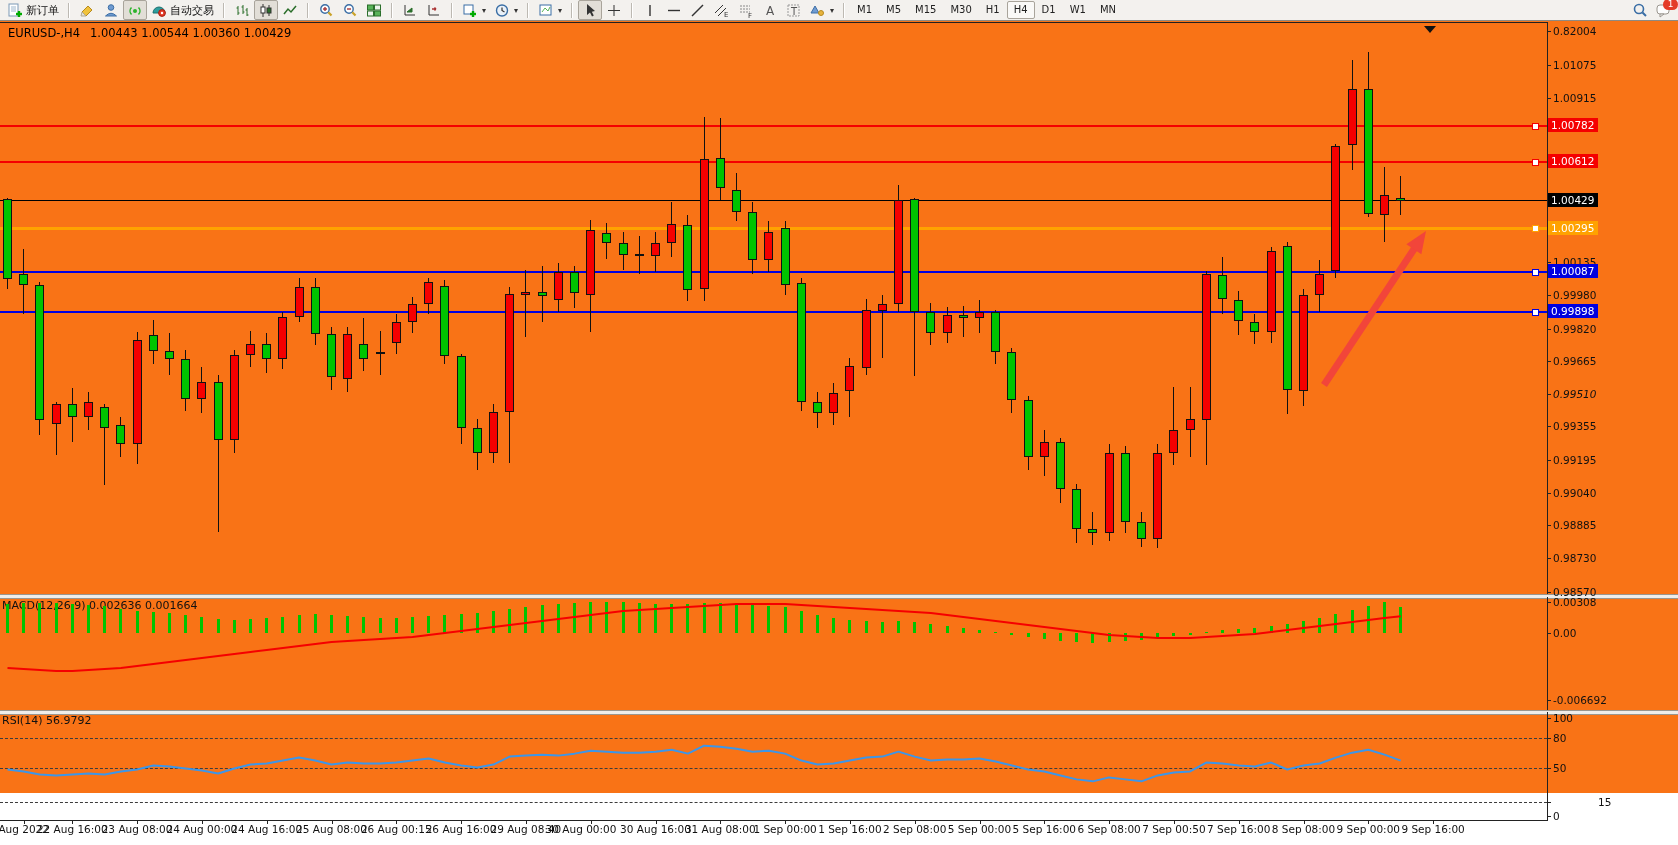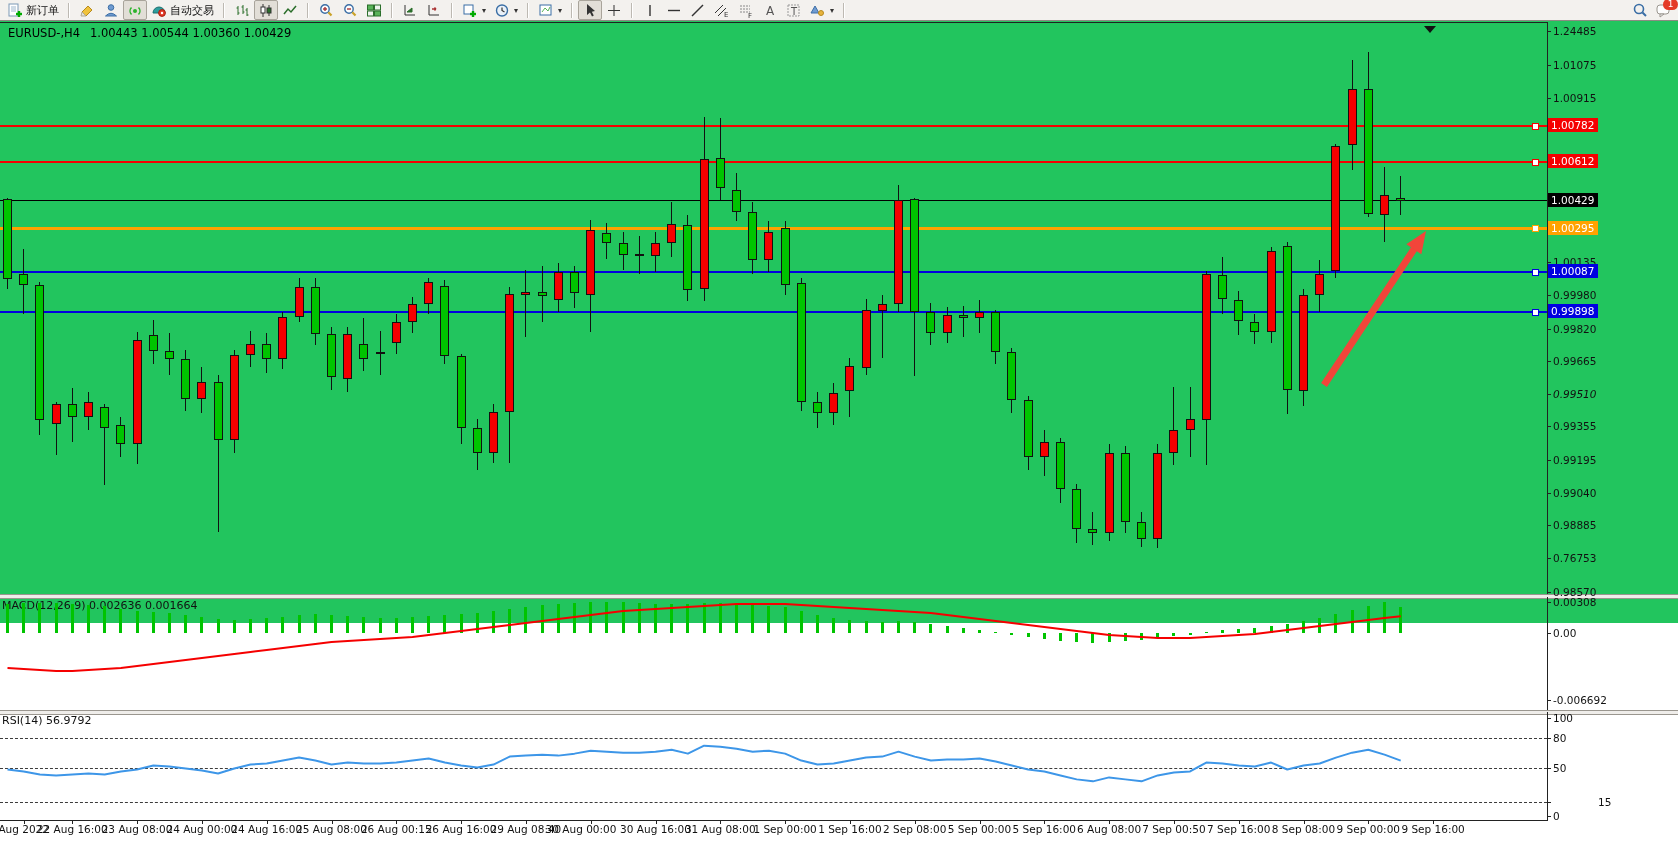--- a/index.html
+++ b/index.html
@@ -10,21 +10,21 @@
   .tb-div{width:1px;height:15px;background:#bdb9b2;margin:0 2px;border-right:1px solid #fff;}
   .tb-btn{display:flex;align-items:center;gap:3px;padding:1px 3px;border:1px solid transparent;border-radius:2px;cursor:default;height:16px;}
   .tb-btn.active{background:#e2ded7;border:1px solid #a9a49b;}
   .tb-btn .lbl{font-size:11px;color:#111;white-space:nowrap;}
   .tb-btn .caret{font-size:8px;color:#333;margin-left:1px;}
   .tf-btn{font-size:10px;color:#222;padding:2px 6px;border:1px solid transparent;height:12px;line-height:12px;}
   .tf-btn.active{background:#faf9f7;border:1px solid #a9a49b;}
   #tb-right{position:absolute;right:6px;top:0;height:21px;display:flex;align-items:center;gap:8px;}
   #alert-badge{position:absolute;right:-6px;top:-4px;background:#e43b28;color:#fff;font-size:9px;min-width:11px;height:11px;border-radius:6px;text-align:center;line-height:11px;padding:0 2px;}
   
-  #chart{position:absolute;left:0;top:21px;width:1678px;height:602px;background:#22c55e;}
+  #chart{position:absolute;left:0;top:21px;width:1678px;height:772px;background:#f97316;}
   #plot-border-top{position:absolute;left:0;top:1px;width:1548px;height:0;border-top:1px solid #222;}
   .vaxis{position:absolute;left:1547px;width:0;border-left:1px solid #222;}
   .sep{position:absolute;left:0;width:1678px;height:3px;border-top:1px solid #9a968f;border-bottom:1px solid #9a968f;background:#efedea;}
   .tick-label{position:absolute;left:1553px;font-size:10.5px;color:#111;transform:translateY(-6px);white-space:nowrap;}
   .tick-mark{position:absolute;left:1547px;width:4px;height:0;border-top:1px solid #222;}
   .price-badge{position:absolute;left:1548px;font-size:10.5px;color:#fff;padding:1px 4px 1px 3px;transform:translateY(-8px);white-space:nowrap;}
   .hline{position:absolute;left:0;}
   .hline .handle{position:absolute;right:8px;top:-2px;width:5px;height:5px;background:#fff;}
   .date-label{position:absolute;top:802px;font-size:10.5px;color:#111;white-space:nowrap;transform:translateX(-50%);}
   .date-tick{position:absolute;top:799px;width:0;height:4px;border-left:1px solid #222;}
@@ -290,20 +290,31 @@
           <span class="i">
             <svg width="16" height="15">
               <path d="M5 3 L9 10 L1 10 Z" fill="#6f9bd1" stroke="#3c6ea5"></path>
               <circle cx="11" cy="10" r="2.5" fill="#e8b33c" stroke="#b68a1e"></circle>
             </svg>
           </span>
           <span class="caret">▾</span>
         </div>
       </div>
       <div class="tb-div"></div>
+      <div class="tb-group">
+        <div class="tb-btn tf-btn">M1</div>
+        <div class="tb-btn tf-btn">M5</div>
+        <div class="tb-btn tf-btn">M15</div>
+        <div class="tb-btn tf-btn">M30</div>
+        <div class="tb-btn tf-btn">H1</div>
+        <div class="tb-btn tf-btn active">H4</div>
+        <div class="tb-btn tf-btn">D1</div>
+        <div class="tb-btn tf-btn">W1</div>
+        <div class="tb-btn tf-btn">MN</div>
+      </div>
     </div>
   <div id="tb-right">
     <span class="i">
       <svg width="16" height="15">
           <circle cx="7" cy="6" r="4.5" fill="none" stroke="#3a6ea5" stroke-width="1.6"></circle>
           <line x1="10.5" y1="9.5" x2="14" y2="13" stroke="#3a6ea5" stroke-width="2"></line>
         </svg>
     </span>
     <span class="i">
       <svg width="16" height="15">
@@ -609,21 +620,21 @@
         <div class="macd-bar" style="left: 1366.8px; top: 585px; height: 27px; background: rgb(0, 196, 0);"></div>
         <div class="macd-bar" style="left: 1383px; top: 581.2px; height: 30.8px; background: rgb(0, 196, 0);"></div>
         <div class="macd-bar" style="left: 1399.2px; top: 585.64px; height: 26.36px; background: rgb(0, 196, 0);"></div>
         <svg width="1678" height="824">
           <polyline points="7.5,647 23.7,648 39.9,649 56.099999999999994,650 72.3,650 88.5,649 104.69999999999999,648 120.89999999999999,647 137.1,645 153.29999999999998,643 169.5,641 185.7,639 201.89999999999998,637 218.1,635 234.29999999999998,633 250.5,631 266.7,629 282.9,627 299.09999999999997,625 315.3,623 331.5,621 347.7,620 363.9,619 380.09999999999997,618 396.29999999999995,617 412.5,616 428.7,614 444.9,612 461.09999999999997,610 477.29999999999995,608 493.5,606 509.7,604 525.9,602 542.1,600 558.3,598 574.5,596 590.6999999999999,594 606.9,592 623.1,590 639.3,589 655.5,588 671.6999999999999,587 687.9,586 704.1,585 720.3,584 736.5,583 752.6999999999999,583 768.9,583 785.0999999999999,583 801.3,584 817.5,585 833.6999999999999,586 849.9,587 866.0999999999999,588 882.3,589 898.5,590 914.6999999999999,591 930.9,592 947.0999999999999,594 963.3,596 979.5,598 995.6999999999999,600 1011.9,602 1028.1,604 1044.3,606 1060.5,608 1076.7,610 1092.8999999999999,612 1109.1,614 1125.3,615 1141.5,616 1157.7,617 1173.8999999999999,617 1190.1,617 1206.3,616 1222.5,615 1238.7,614 1254.8999999999999,613 1271.1,611 1287.3,609 1303.5,607 1319.7,605 1335.8999999999999,603 1352.1,601 1368.3,599 1384.5,597 1400.7,595.36" fill="none" stroke="#f50000" stroke-width="2" stroke-linejoin="round"></polyline>
           <polyline points="7.5,748.48 23.7,750.46 39.9,753.43 56.099999999999994,754.42 72.3,753.43 88.5,752.44 104.69999999999999,753.43 120.89999999999999,750.46 137.1,748.48 153.29999999999998,744.52 169.5,745.51 185.7,747.49 201.89999999999998,749.47 218.1,752.44 234.29999999999998,747.49 250.5,743.53 266.7,742.54 282.9,739.57 299.09999999999997,736.6 315.3,739.57 331.5,743.53 347.7,741.55 363.9,742.54 380.09999999999997,742.54 396.29999999999995,741.55 412.5,739.57 428.7,737.59 444.9,741.55 461.09999999999997,744.52 477.29999999999995,746.5 493.5,743.53 509.7,735.61 525.9,734.62 542.1,733.63 558.3,734.62 574.5,732.64 590.6999999999999,729.67 606.9,730.66 623.1,731.65 639.3,731.65 655.5,730.66 671.6999999999999,728.6800000000001 687.9,732.64 704.1,724.72 720.3,725.71 736.5,727.69 752.6999999999999,730.66 768.9,729.67 785.0999999999999,732.64 801.3,739.57 817.5,743.53 833.6999999999999,742.54 849.9,739.57 866.0999999999999,736.6 882.3,735.61 898.5,730.66 914.6999999999999,735.61 930.9,739.57 947.0999999999999,738.58 963.3,738.58 979.5,737.59 995.6999999999999,740.56 1011.9,744.52 1028.1,748.48 1044.3,750.46 1060.5,754.42 1076.7,758.38 1092.8999999999999,760.36 1109.1,756.4 1125.3,758.38 1141.5,760.36 1157.7,754.42 1173.8999999999999,751.45 1190.1,750.46 1206.3,741.55 1222.5,742.54 1238.7,744.52 1254.8999999999999,745.51 1271.1,741.55 1287.3,748.48 1303.5,744.52 1319.7,742.54 1335.8999999999999,736.6 1352.1,731.65 1368.3,728.6800000000001 1384.5,733.63 1400.7,739.590592" fill="none" stroke="#3d96e8" stroke-width="2" stroke-linejoin="round"></polyline>
           <line x1="1324" y1="364" x2="1419.3736113180967" y2="220.00454761777576" stroke="#f2453a" stroke-width="7"></line>
           <polygon points="1426,210 1421.3550314631755,233.31146214401642 1406.348210036512,223.3718791211613" fill="#f2453a"></polygon>
         </svg>
         <div class="tick-mark" style="top: 9.94193px;"></div>
-        <div class="tick-label" style="top: 9.94193px;">1.24485</div>
+        <div class="tick-label" style="top: 9.94193px;">0.82004</div>
         <div class="tick-mark" style="top: 43.6057px;"></div>
         <div class="tick-label" style="top: 43.6057px;">1.01075</div>
         <div class="tick-mark" style="top: 77.2694px;"></div>
         <div class="tick-label" style="top: 77.2694px;">1.00915</div>
         <div class="tick-mark" style="top: 241.38px;"></div>
         <div class="tick-label" style="top: 241.38px; text-align: right;">1.00135</div>
         <div class="tick-mark" style="top: 273.992px;"></div>
         <div class="tick-label" style="top: 273.992px;">0.99980</div>
         <div class="tick-mark" style="top: 307.656px;"></div>
         <div class="tick-label" style="top: 307.656px;">0.99820</div>
@@ -633,21 +644,21 @@
         <div class="tick-label" style="top: 372.879px; font-style: italic;">0.99510</div>
         <div class="tick-mark" style="top: 405.491px;"></div>
         <div class="tick-label" style="top: 405.491px;">0.99355</div>
         <div class="tick-mark" style="top: 439.155px;"></div>
         <div class="tick-label" style="top: 439.155px;">0.99195</div>
         <div class="tick-mark" style="top: 471.766px;"></div>
         <div class="tick-label" style="top: 471.766px;">0.99040</div>
         <div class="tick-mark" style="top: 504.378px;"></div>
         <div class="tick-label" style="top: 504.378px;">0.98885</div>
         <div class="tick-mark" style="top: 536.99px;"></div>
-        <div class="tick-label" style="top: 536.99px;">0.76753</div>
+        <div class="tick-label" style="top: 536.99px;">0.98730</div>
         <div class="tick-mark" style="top: 570.653px;"></div>
         <div class="tick-label" style="top: 570.653px;">0.98570</div>
         <div class="price-badge" style="top: 105.252px; background: rgb(245, 0, 0);">1.00782</div>
         <div class="price-badge" style="top: 141.02px; background: rgb(245, 0, 0);">1.00612</div>
         <div class="price-badge" style="top: 179.523px; background: rgb(0, 0, 0);">1.00429</div>
         <div class="price-badge" style="top: 207.716px; background: rgb(255, 162, 0);">1.00295</div>
         <div class="price-badge" style="top: 251.479px; background: rgb(0, 0, 224);">1.00087</div>
         <div class="price-badge" style="top: 291.244px; background: rgb(0, 0, 224);">0.99898</div>
         <div class="tick-mark" style="top: 581.2px;"></div>
         <div class="tick-label" style="top: 581.2px;">0.00308</div>
@@ -693,21 +704,21 @@
         <div class="date-label" style="left: 785.1px;">1 Sep 00:00</div>
         <div class="date-tick" style="left: 849.9px;"></div>
         <div class="date-label" style="left: 849.9px;">1 Sep 16:00</div>
         <div class="date-tick" style="left: 914.7px;"></div>
         <div class="date-label" style="left: 914.7px;">2 Sep 08:00</div>
         <div class="date-tick" style="left: 979.5px;"></div>
         <div class="date-label" style="left: 979.5px;">5 Sep 00:00</div>
         <div class="date-tick" style="left: 1044.3px;"></div>
         <div class="date-label" style="left: 1044.3px;">5 Sep 16:00</div>
         <div class="date-tick" style="left: 1109.1px;"></div>
-        <div class="date-label" style="left: 1109.1px;">6 Aug 08:00</div>
+        <div class="date-label" style="left: 1109.1px;">6 Sep 08:00</div>
         <div class="date-tick" style="left: 1173.9px;"></div>
         <div class="date-label" style="left: 1173.9px;">7 Sep 00:50</div>
         <div class="date-tick" style="left: 1238.7px;"></div>
         <div class="date-label" style="left: 1238.7px;">7 Sep 16:00</div>
         <div class="date-tick" style="left: 1303.5px;"></div>
         <div class="date-label" style="left: 1303.5px;">8 Sep 08:00</div>
         <div class="date-tick" style="left: 1368.3px;"></div>
         <div class="date-label" style="left: 1368.3px;">9 Sep 00:00</div>
         <div class="date-tick" style="left: 1433.1px;"></div>
         <div class="date-label" style="left: 1433.1px;">9 Sep 16:00</div>

